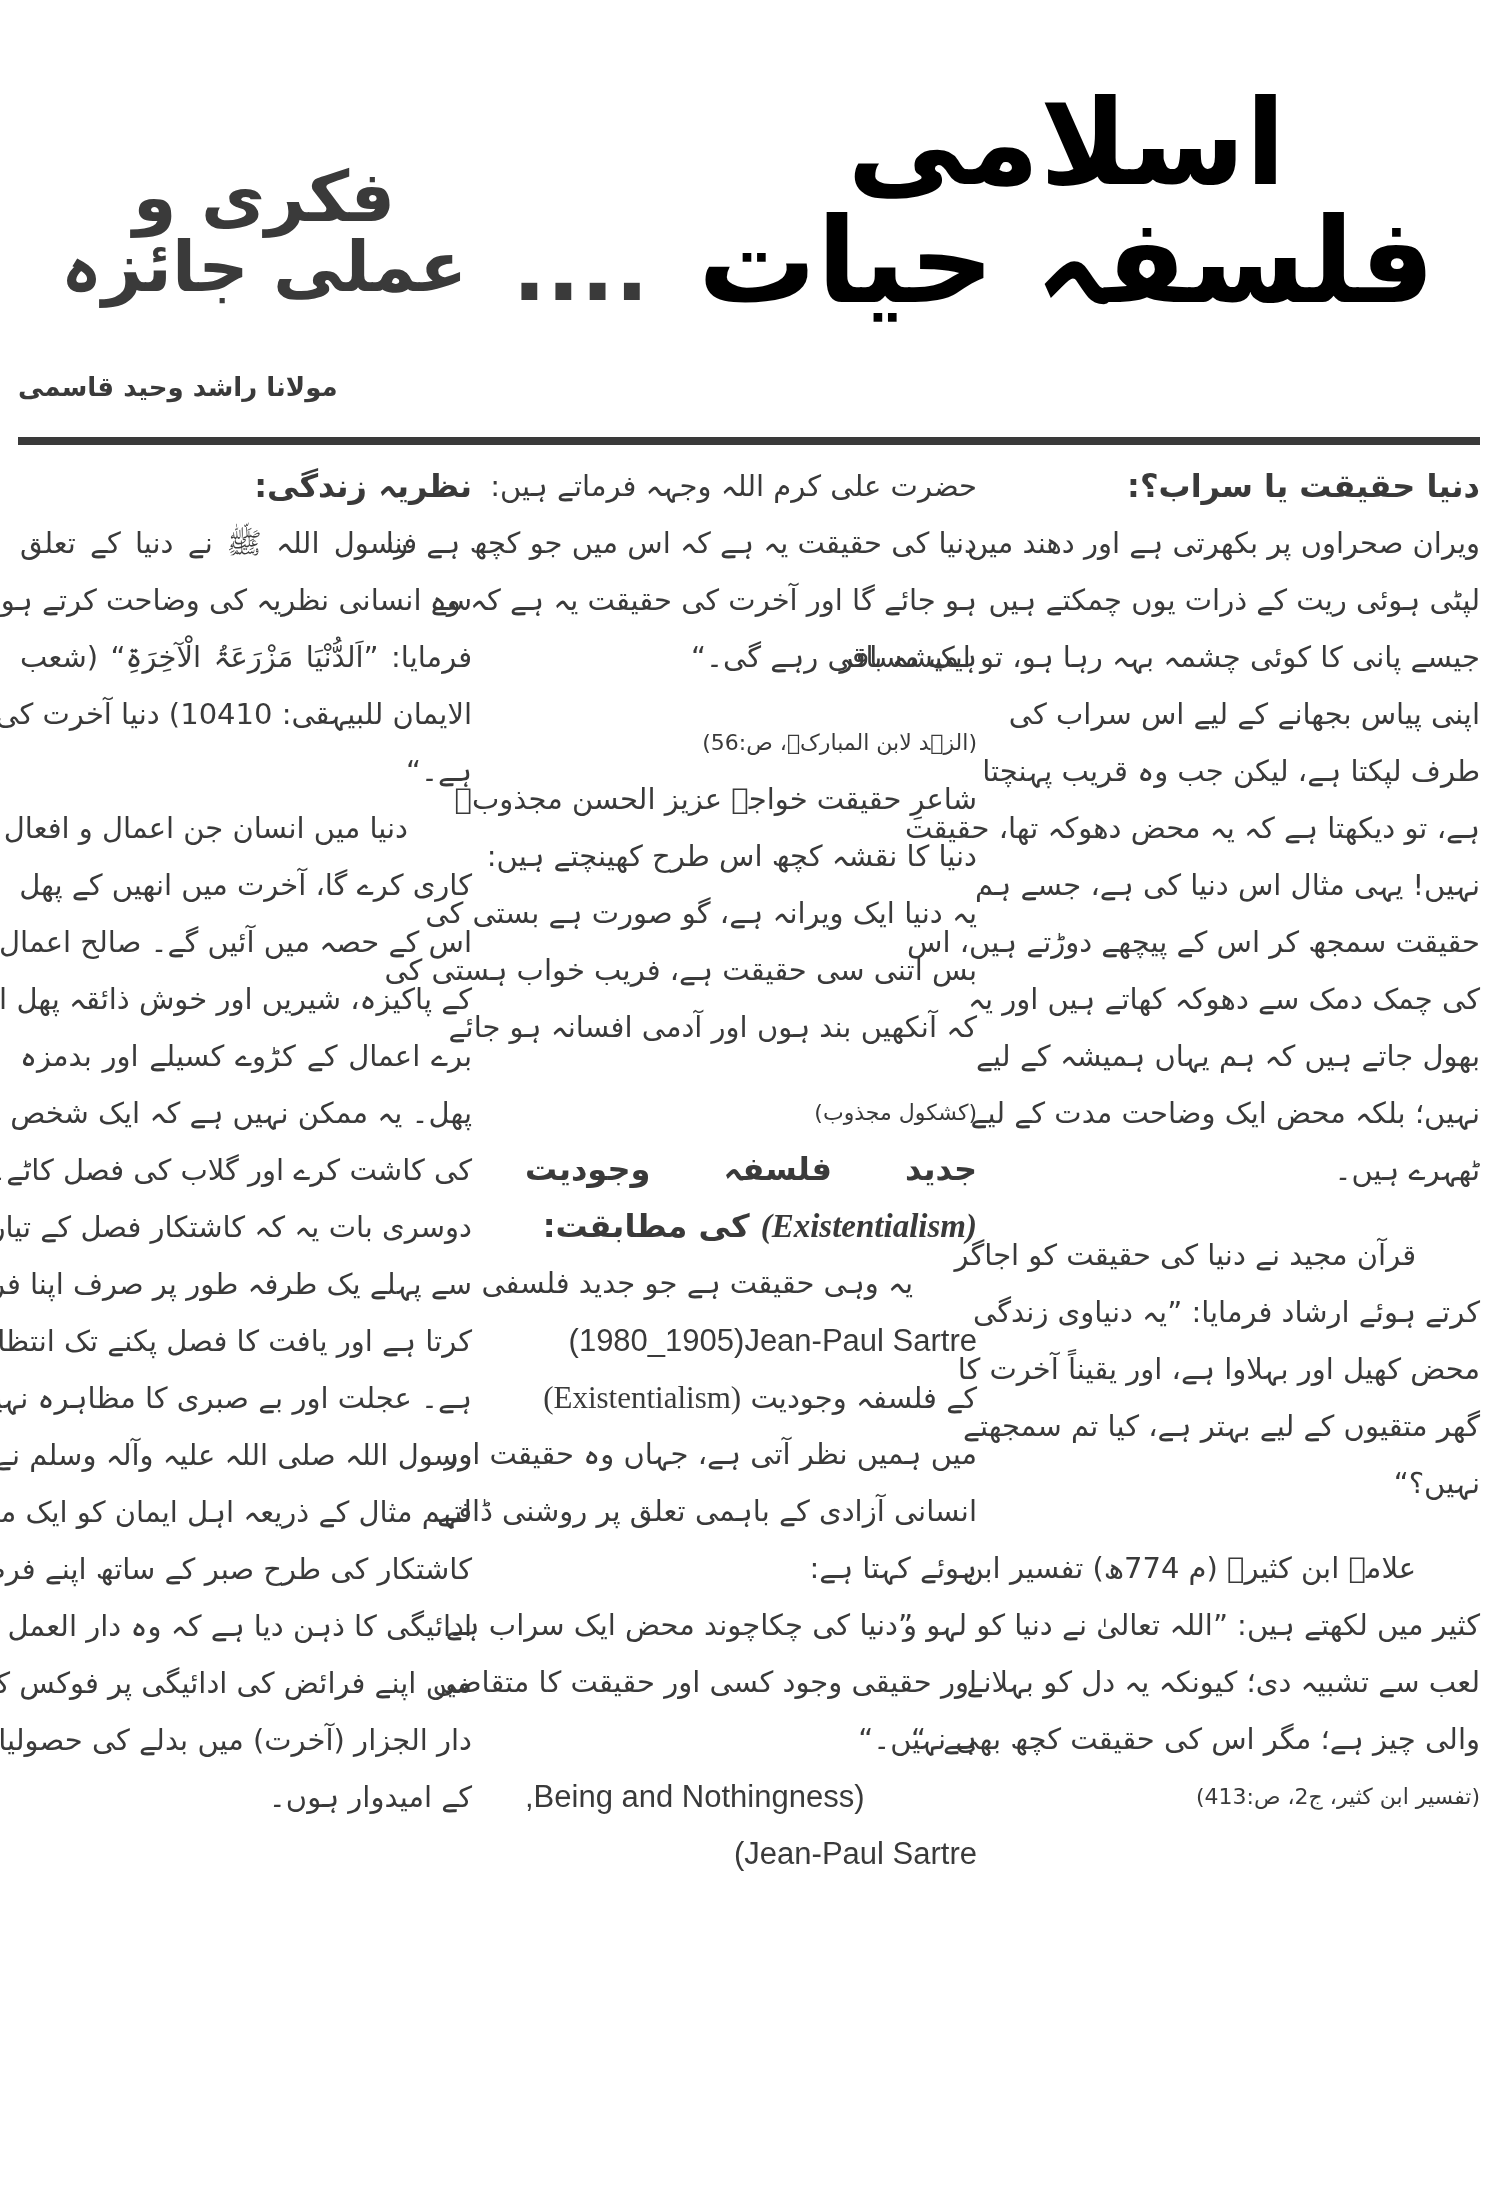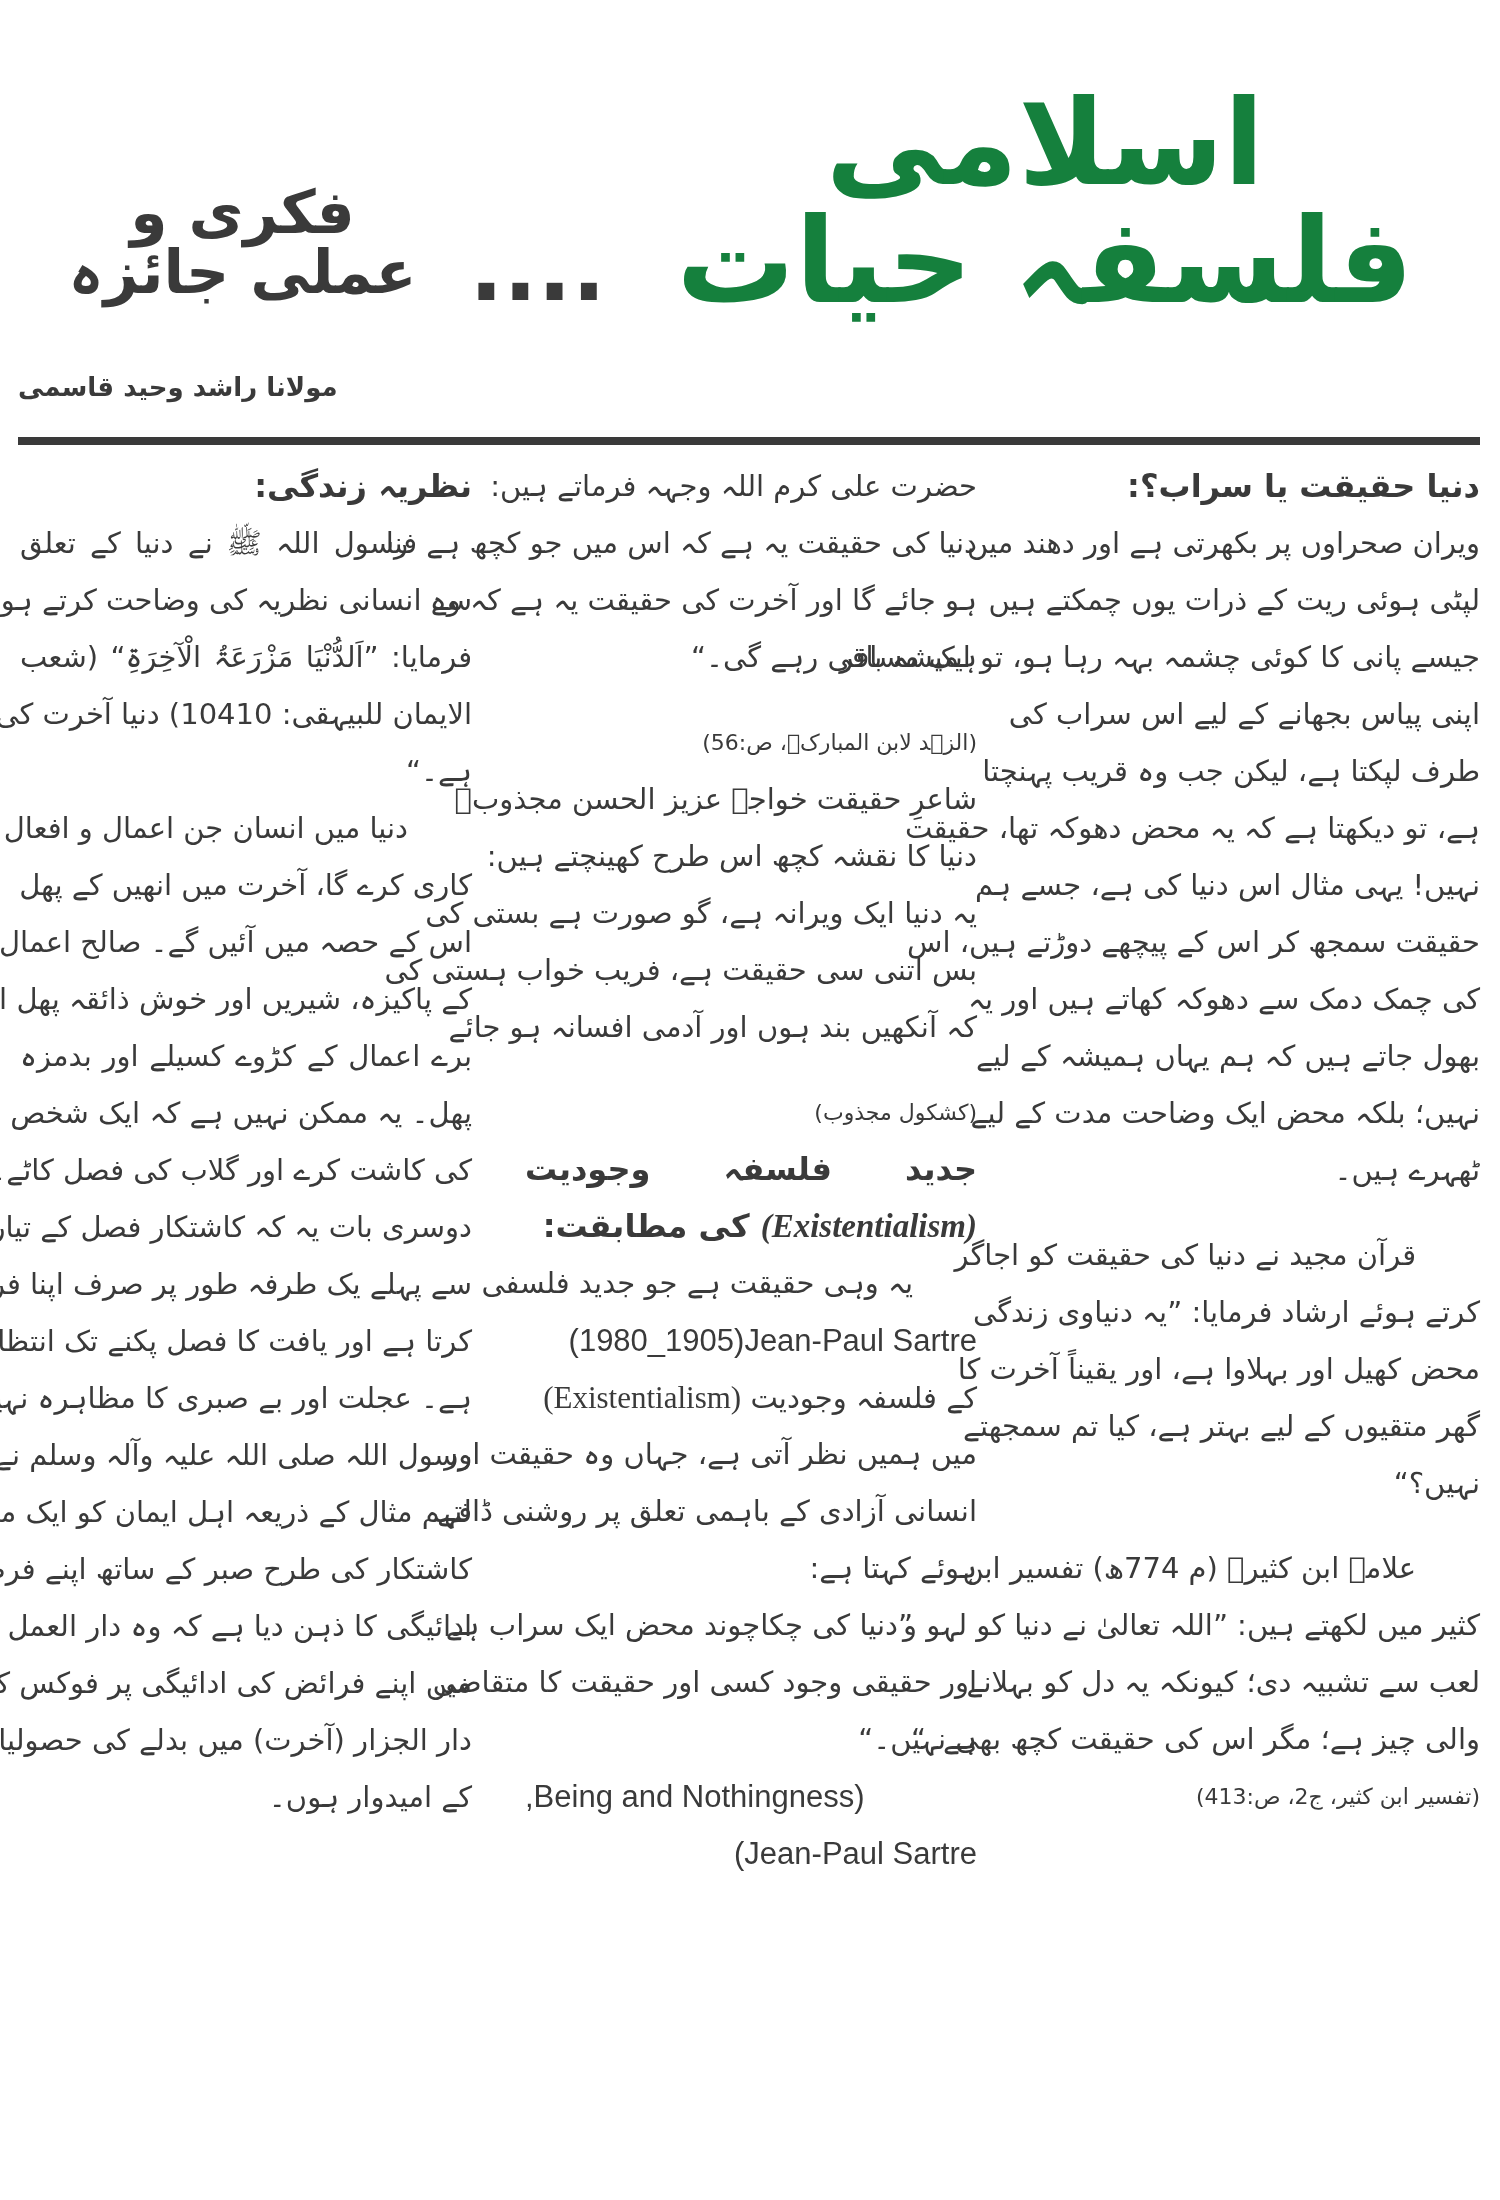--- a/index.html
+++ b/index.html
@@ -10,30 +10,30 @@
   }
   .page { position: absolute; left: 0; top: 0; width: 1500px; height: 2200px; }
 
   .title-block {
     position: absolute; left: 40px; top: 110px; width: 1420px; height: 210px;
     direction: rtl; text-align: center;
     display: flex; align-items: flex-end; justify-content: center; gap: 24px;
   }
   .title-main {
     font-family: "DejaVu Sans", sans-serif; font-weight: bold;
-    font-size: 118px; line-height: 1; color: #15803d; letter-spacing: -2px;
+    font-size: 118px; line-height: 1; color: #000000; letter-spacing: -2px;
   }
   .title-dots {
     font-family: "DejaVu Sans", sans-serif; font-weight: bold;
     font-size: 90px; line-height: 1; color: #3a3a3a; direction: ltr;
     padding-bottom: 6px;
   }
   .title-sub {
     font-family: "DejaVu Sans", sans-serif; font-weight: bold;
-    font-size: 60px; line-height: 1; color: #3a3a3a; padding-bottom: 18px;
+    font-size: 70px; line-height: 1; color: #3a3a3a; padding-bottom: 18px;
   }
 
   .byline {
     position: absolute; left: 18px; top: 352px; width: 600px; height: 70px;
     direction: rtl; text-align: left;
     font-family: "DejaVu Sans", sans-serif; font-weight: bold;
     font-size: 26px; line-height: 70px; color: #3a3a3a;
   }
   .byline span { display: inline-block; direction: rtl; }
 

